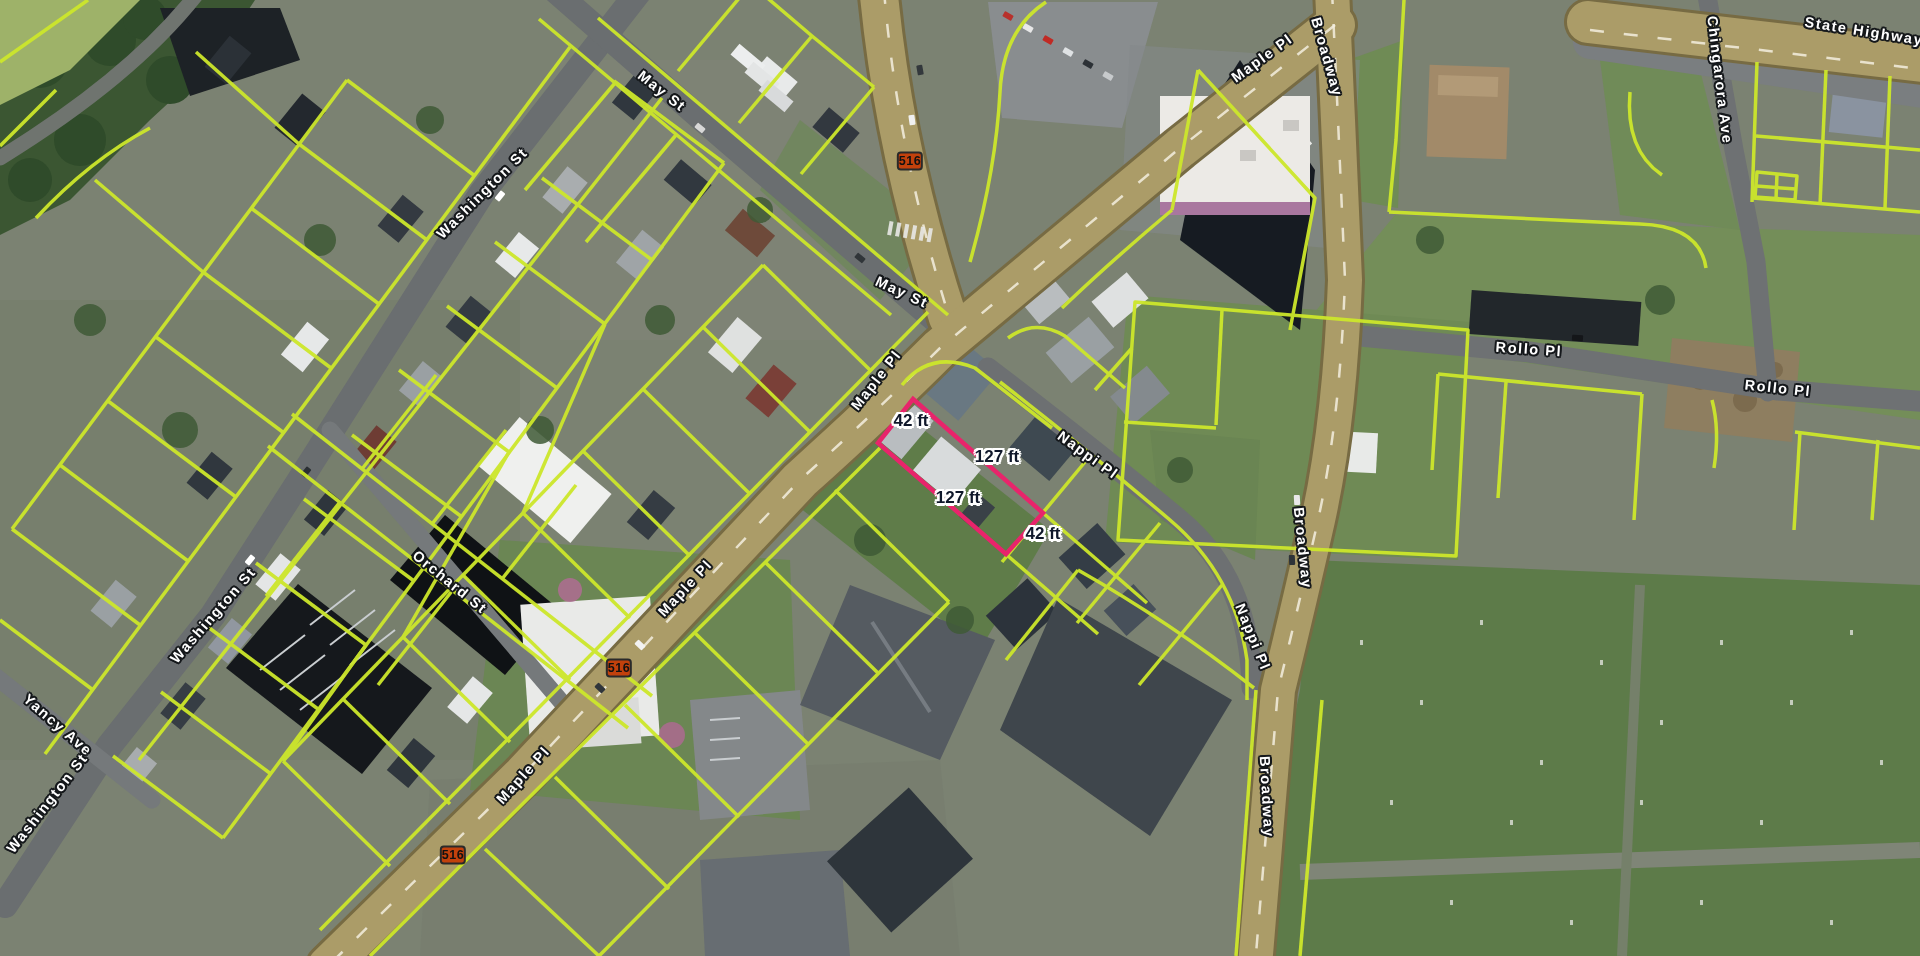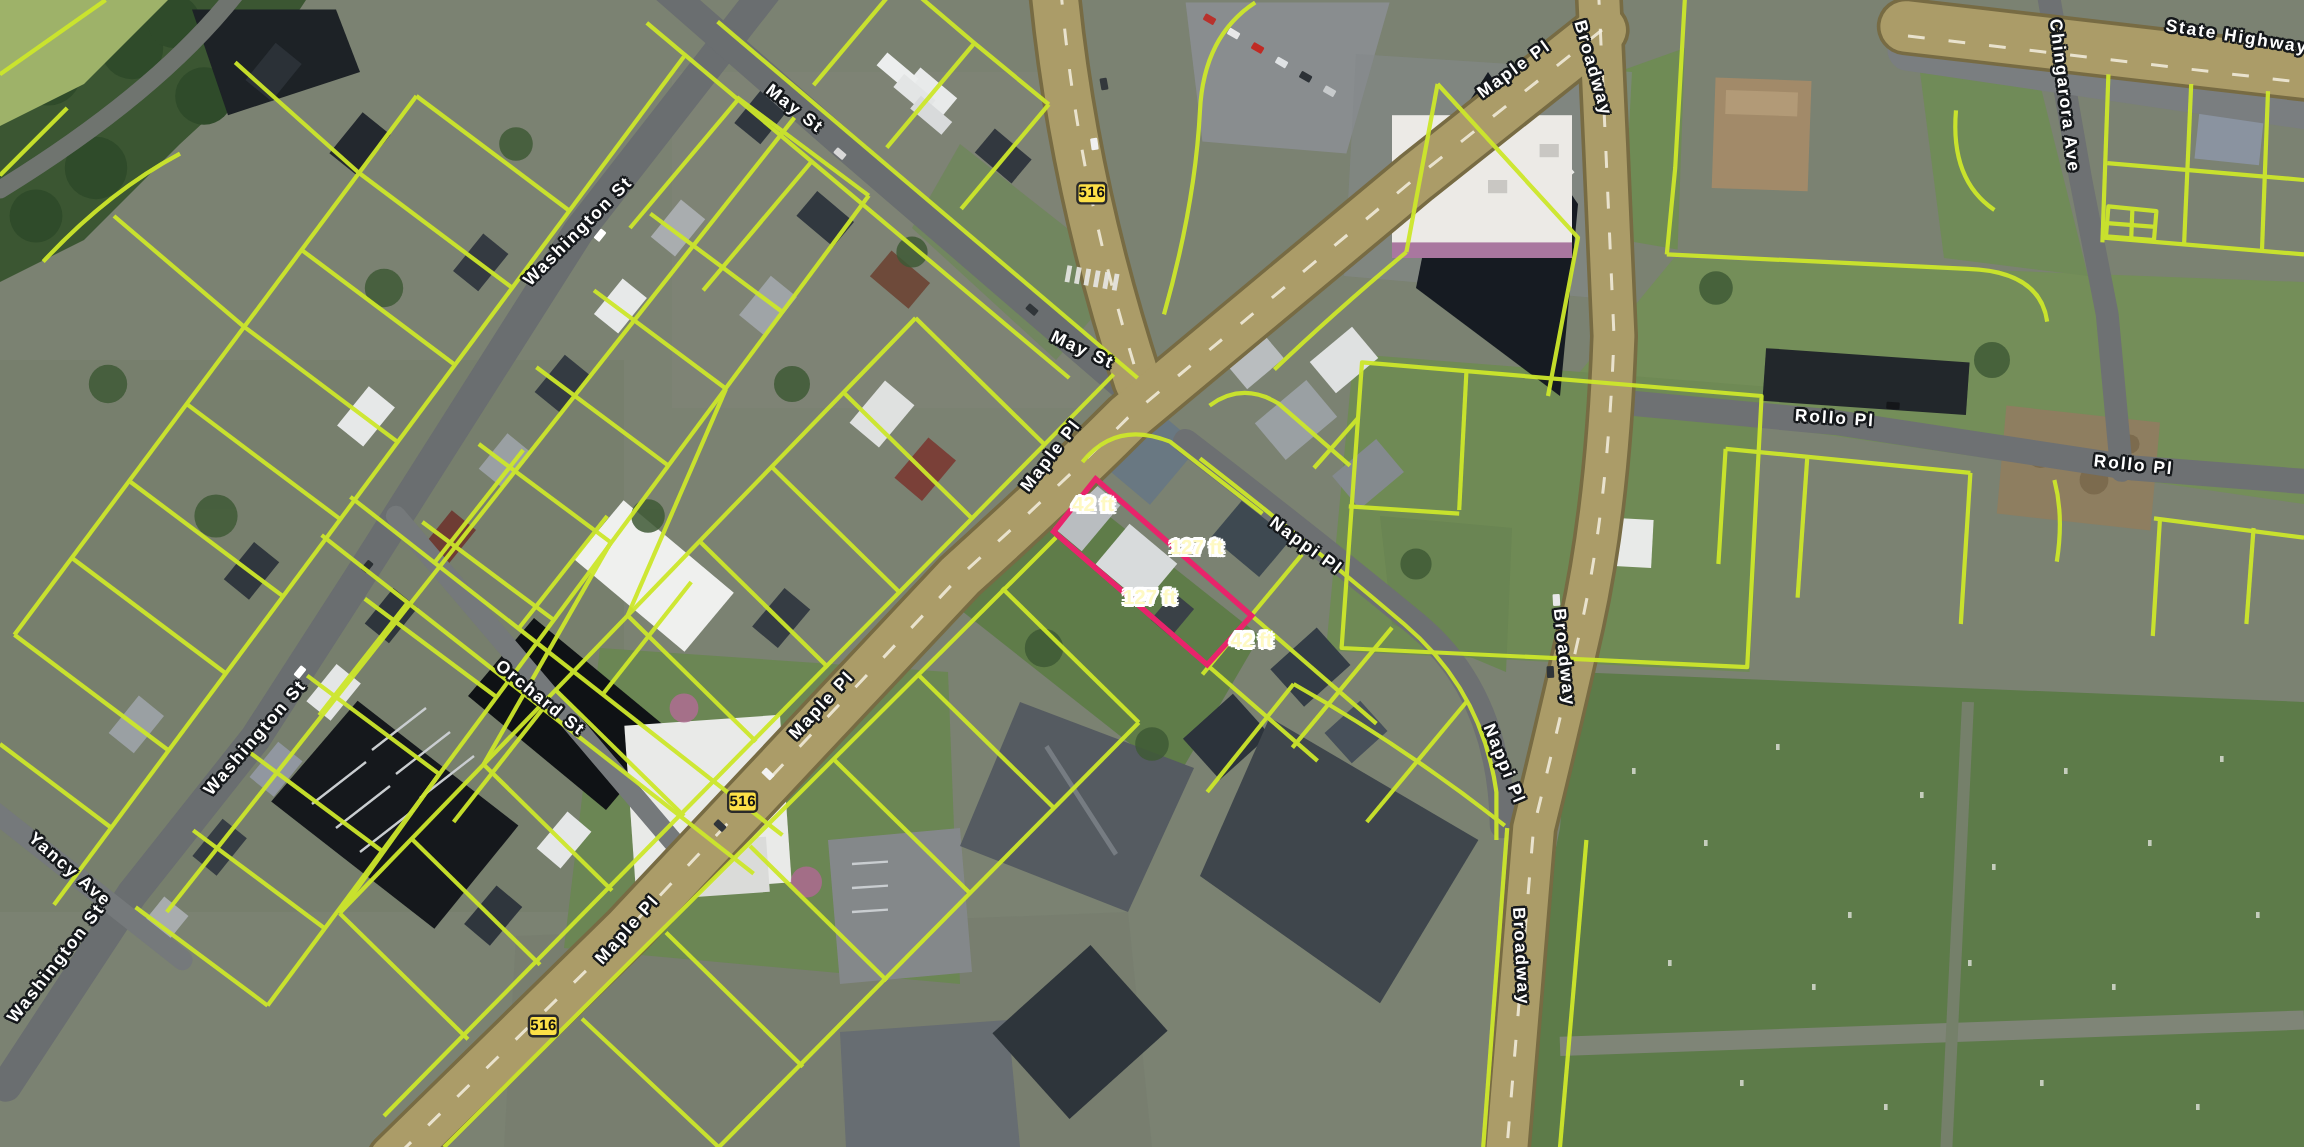--- a/index.html
+++ b/index.html
@@ -2,23 +2,23 @@
 <html><head>
 <meta charset="utf-8">
 <style>
   html,body{margin:0;padding:0;background:#555;}
   #map{position:relative;width:1920px;height:956px;overflow:hidden;background:#7b8272;font-family:"Liberation Sans",sans-serif;}
   #basemap{position:absolute;left:0;top:0;}
   .street-label{position:absolute;transform:translate(-50%,-50%) rotate(var(--r,0deg));
     font:bold 14.5px "Liberation Sans",sans-serif;color:#fff;letter-spacing:1.6px;white-space:nowrap;
     text-shadow:-1.6px -1.6px 0 #15181b,1.6px -1.6px 0 #15181b,-1.6px 1.6px 0 #15181b,1.6px 1.6px 0 #15181b,0 -2px 0 #15181b,0 2px 0 #15181b,-2px 0 0 #15181b,2px 0 0 #15181b;}
   .dim-label{position:absolute;transform:translate(-50%,-50%) rotate(var(--r,0deg));
-    font:bold 17px "Liberation Sans",sans-serif;color:#fef9c3;white-space:nowrap;
+    font:bold 17px "Liberation Sans",sans-serif;color:#0f172a;white-space:nowrap;
     text-shadow:-2px -2px 0 #fff,2px -2px 0 #fff,-2px 2px 0 #fff,2px 2px 0 #fff,0 -2.5px 0 #fff,0 2.5px 0 #fff,-2.5px 0 0 #fff,2.5px 0 0 #fff;}
-  .route-shield{position:absolute;transform:translate(-50%,-50%);background:#fde047;border:2px solid #2a2a2a;border-radius:4px;
+  .route-shield{position:absolute;transform:translate(-50%,-50%);background:#c2410c;border:2px solid #2a2a2a;border-radius:4px;
     font:bold 12.5px "Liberation Sans",sans-serif;color:#111;padding:0 0;line-height:15px;letter-spacing:.5px;}
 </style>
 </head>
 <body>
 
 <div id="map">
 <svg id="basemap" width="1920" height="956" viewBox="0 0 1920 956">
 
   <g>
     <rect x="0" y="0" width="1920" height="956" fill="#7b8272"></rect>

